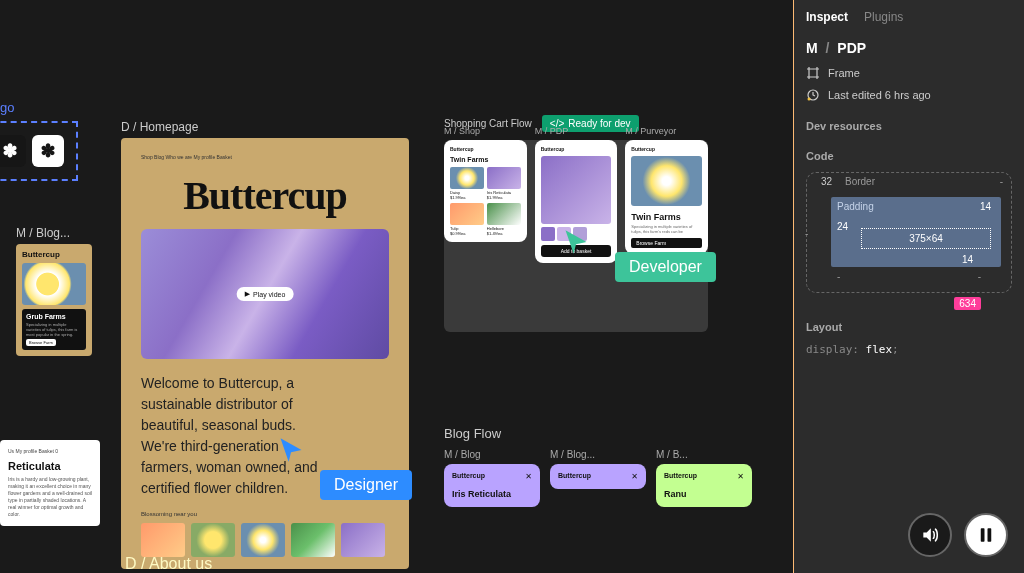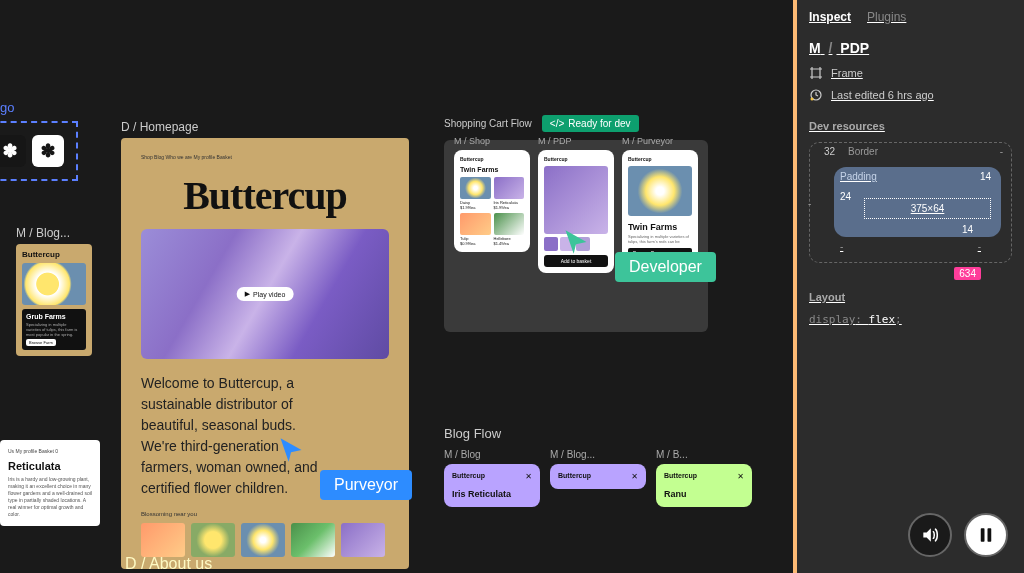--- a/index.html
+++ b/index.html
@@ -18,23 +18,22 @@
       width: 793px;
       height: 573px;
       overflow: hidden;
     }
     .sidebar {
       position: absolute;
       right: 0; top: 0;
       width: 231px;
       height: 573px;
       background: #2c2c2c;
-      border-left: 4px solid #fdba74;
+      border-left: 1px solid #fdba74;
       padding: 10px 12px;
-      text-decoration: underline;
     }
     
     .logo-section {
       position: absolute;
       left: -20px; top: 100px;
     }
     .logo-label {
       font-size: 13px;
       color: #5b7fff;
       margin-bottom: 6px;
@@ -135,21 +134,21 @@
     
     .cart-section{position:absolute;left:444px;top:115px;}
     .cart-header{display:flex;align-items:center;gap:10px;margin-bottom:8px;}
     .cart-label{font-size:10px;color:#ccc;}
     .dev-badge{
       background:#0d9f6e;color:#fff;font-size:10px;padding:3px 8px;border-radius:3px;
       display:flex;align-items:center;gap:4px;
     }
     .cart-frame{
       width:264px; height:192px;
-      background:#3a3a3a; border-radius:6px; padding:10px;
+      background:#3a3a3a; border-radius:6px; padding:0;
       display:flex; gap:8px; position:relative;
     }
     .phone{
       flex:1; background:#fff; border-radius:8px; padding:6px; color:#111;
       display:flex; flex-direction:column;
     }
     .phone-label{font-size:9px;color:#aaa;margin-bottom:4px;position:absolute;top:-14px;}
     .phone-wrap{position:relative;flex:1;}
     .phone .ph-nav{font-size:5px;font-weight:900;}
     .phone .ph-sub{font-size:7px;font-weight:bold;margin-top:4px;}
@@ -217,21 +216,21 @@
       margin-top:4px;
     }
     .bm-border-label{position:absolute;left:38px;top:3px;color:#999;}
     .bm-border-top{position:absolute;left:14px;top:3px;}
     .bm-border-right{position:absolute;right:8px;top:3px;color:#999;}
     .bm-margin-left{position:absolute;left:-2px;top:50%;transform:translateY(-50%);color:#999;font-size:10px;}
     .bm-padding{
       margin-top:18px;
       margin-left:14px;
       background:#5a6e8c;
-      border-radius:12px;
+      border-radius:2px;
       padding:4px 6px 16px 6px;
       position:relative;
     }
     .bm-padding-label{font-size:10px;color:#c5d3e8;}
     .bm-padding-top{position:absolute;right:10px;top:4px;color:#fff;}
     .bm-padding-left{position:absolute;left:6px;top:24px;color:#fff;}
     .bm-padding-bottom{position:absolute;right:28px;bottom:2px;color:#fff;}
     .bm-content{
       margin:16px 4px 2px 24px;
       border:1px dotted #fff;
@@ -415,21 +414,21 @@
         </div>
       </div>
     </div>
   </div>
 
   <div class="cursor-arrow designer">
     <svg width="28" height="28" viewBox="0 0 24 24">
         <path d="M3 2 L21 12 L12 14 L10 22 Z" fill="#2d8cff"></path>
       </svg>
   </div>
-  <div class="cursor-label cursor-designer">Purveyor</div>
+  <div class="cursor-label cursor-designer">Designer</div>
   <div class="cursor-arrow developer">
     <svg width="28" height="28" viewBox="0 0 24 24">
         <path d="M3 2 L21 12 L12 14 L10 22 Z" fill="#3dc49a"></path>
       </svg>
   </div>
   <div class="cursor-label cursor-developer">Developer</div>
 
 </div>
 
 <div class="sidebar">
@@ -454,20 +453,21 @@
     <div class="meta-icon">
       <svg width="14" height="14" viewBox="0 0 14 14">
           <circle cx="7" cy="7" r="5" stroke="#ccc" fill="none" stroke-width="1.2"></circle>
           <path d="M7 4v3l2 1" stroke="#ccc" fill="none" stroke-width="1.2"></path>
           <circle cx="3" cy="11" r="1.5" fill="#f0c040"></circle>
         </svg>
     </div>
     <span>Last edited 6 hrs ago</span>
   </div>
   <div class="section-header">Dev resources</div>
+  <div class="section-header">Code</div>
 
   <div class="boxmodel">
     <span class="bm-border-top">32</span>
     <span class="bm-border-label">Border</span>
     <span class="bm-border-right">-</span>
     <span class="bm-margin-left">-</span>
     <div class="bm-padding">
       <span class="bm-padding-label">Padding</span>
       <span class="bm-padding-top">14</span>
       <span class="bm-padding-left">24</span>

